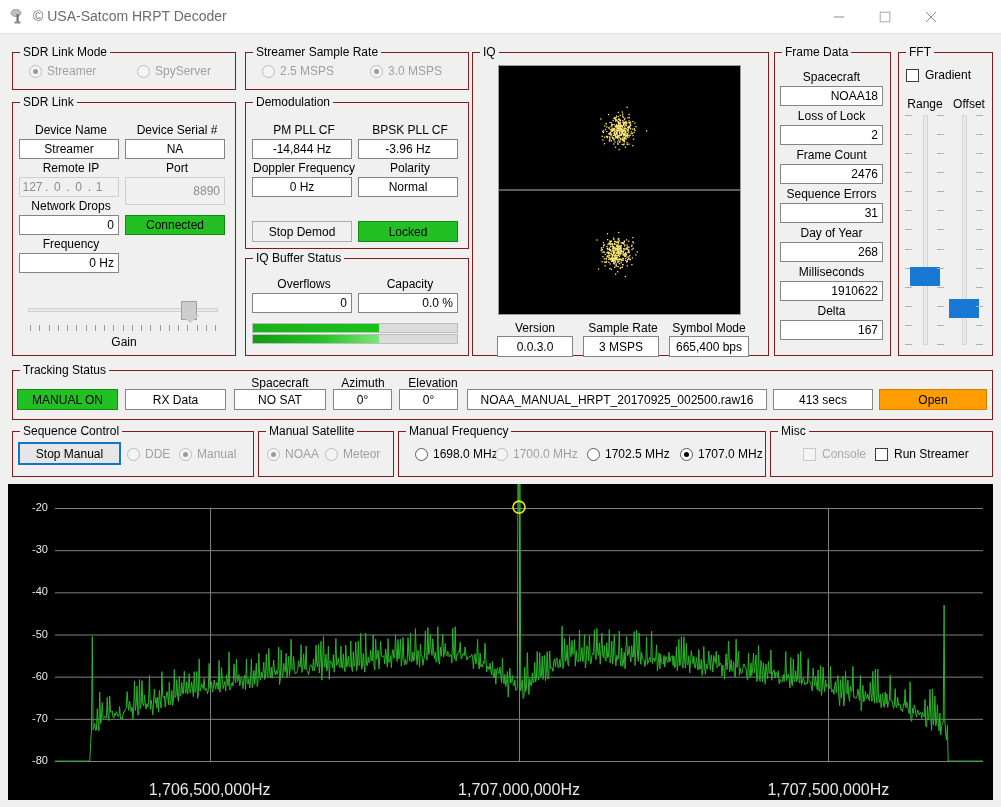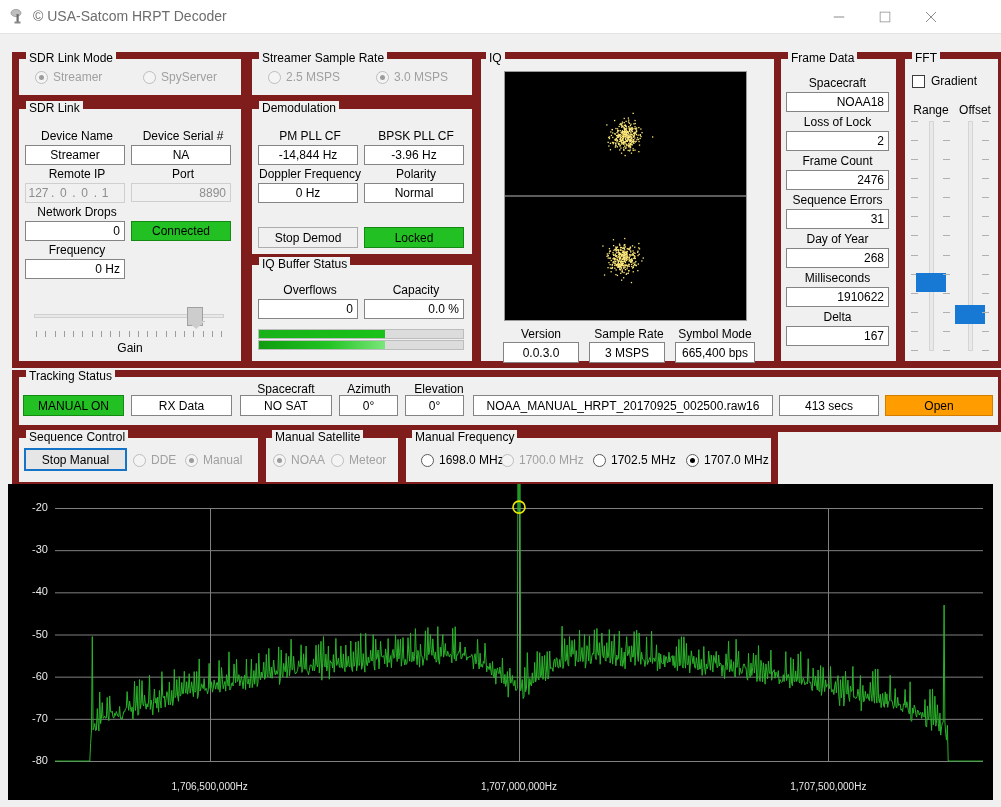--- a/index.html
+++ b/index.html
@@ -10,21 +10,21 @@
   
   .titlebar{position:absolute;left:0;top:0;width:1001px;height:33px;background:#ffffff;}
   .tb-icon{position:absolute;left:9px;top:7px;width:18px;height:18px;}
   .tb-title{position:absolute;left:33px;top:8px;font-size:14px;color:#6d6d6d;white-space:nowrap;}
   .tb-btn{position:absolute;top:0;width:46px;height:33px;cursor:default;}
   .tb-min{right:139px;}.tb-max{right:93px;}.tb-close{right:47px;}
   .tb-btn svg{position:absolute;left:50%;top:50%;transform:translate(-50%,-50%);}
   .tbline{position:absolute;left:0;top:33px;width:1001px;height:1px;background:#e3e3e3;}
 
   
-  .grp{position:absolute;border:7px solid #7f1d1d;background:transparent;}
+  .grp{position:absolute;border:1px solid #7f1d1d;background:transparent;}
   .grp>.cap{position:absolute;top:-8px;left:7px;background:#f0f0f0;padding:0 3px;
             font-size:12px;color:#000;white-space:nowrap;}
 
   .lbl{position:absolute;font-size:12px;color:#000;text-align:center;white-space:nowrap;}
 
   
   .tbx{position:absolute;box-sizing:border-box;border:1px solid #848484;background:#fff;
        font-size:12px;color:#000;display:flex;align-items:center;
        padding:0 4px;white-space:nowrap;overflow:hidden;}
   .tbx.c{justify-content:center;}
@@ -80,21 +80,21 @@
   .prog{position:absolute;box-sizing:border-box;border:1px solid #bcbcbc;background:#dcdcdc;}
   .prog .fill{height:100%;background:linear-gradient(90deg,#19b219,#19c219);}
   .prog .fill.grad{background:linear-gradient(90deg,#0f9c0f 0%,#22c422 55%,#7ae67a 100%);}
 
   
   .iqbox{position:absolute;background:#000;border:1px solid #9a9a9a;box-sizing:border-box;}
 
   
   .spec{position:absolute;background:#000;}
   .spec .ylab{position:absolute;right:0;font-size:11px;color:#e8e8e8;text-align:right;white-space:nowrap;}
-  .spec .xlab{position:absolute;font-size:10px;color:#e8e8e8;text-align:center;white-space:nowrap;}
+  .spec .xlab{position:absolute;font-size:16px;color:#e8e8e8;text-align:center;white-space:nowrap;}
 </style>
 </head>
 <body>
 
 <div class="app">
 
   <div class="titlebar">
     <svg class="tb-icon" viewBox="0 0 18 18">
       <ellipse cx="7" cy="6" rx="5" ry="3.6" fill="#bfbfbf" stroke="#8a8a8a" stroke-width="0.7"></ellipse>
       <rect x="7.5" y="7" width="2.2" height="8" fill="#6e6e6e"></rect>
@@ -144,21 +144,21 @@
     <div class="lbl" style="left:112px;top:58px;width:104px;">Port</div>
     <div class="tbx dis" style="left:6px;top:74px;width:100px;height:20px;padding:0;">
       <span style="width:25px;text-align:center;">127</span>
       <span style="color:#8d8d8d;">.</span>
       <span style="width:18px;text-align:center;">0</span>
       <span style="color:#8d8d8d;">.</span>
       <span style="width:18px;text-align:center;">0</span>
       <span style="color:#8d8d8d;">.</span>
       <span style="width:16px;text-align:center;">1</span>
     </div>
-    <div class="tbx dis r" style="left:112px;top:74px;width:100px;height:19px;">8890</div>
+    <div class="tbx dis r" style="left:112px;top:74px;width:100px;height:28px;">8890</div>
 
     <div class="lbl" style="left:6px;top:96px;width:104px;">Network Drops</div>
     <div class="tbx r" style="left:6px;top:112px;width:100px;height:20px;">0</div>
     <div class="flat green" style="left:112px;top:112px;width:100px;height:20px;">Connected</div>
 
     <div class="lbl" style="left:6px;top:134px;width:104px;">Frequency</div>
     <div class="tbx r" style="left:6px;top:150px;width:100px;height:20px;">0 Hz</div>
 
     <div class="hslider" style="left:15px;top:197px;width:190px;height:21px;">
       <div class="track"></div>
@@ -1045,20 +1045,31 @@
     <div class="radio" style="left:188px;top:15px;">
       <span class="dot"></span>
       <span>1702.5 MHz</span>
     </div>
     <div class="radio on" style="left:281px;top:15px;">
       <span class="dot"></span>
       <span>1707.0 MHz</span>
     </div>
   </div>
 
+  <div class="grp" style="left:770px;top:431px;width:221px;height:44px;">
+    <span class="cap">Misc</span>
+    <div class="chk dis" style="left:32px;top:15px;">
+      <span class="box"></span>
+      <span>Console</span>
+    </div>
+    <div class="chk" style="left:104px;top:15px;">
+      <span class="box"></span>
+      <span>Run Streamer</span>
+    </div>
+  </div>
 
   <div class="spec" style="left:8px;top:484px;width:985px;height:316px;">
     <svg id="specsvg" width="985" height="316" viewBox="0 0 985 316">
       <g id="gridg">
           <line x1="47" y1="24.5" x2="975" y2="24.5" stroke="#808080" stroke-width="1"></line>
           <line x1="47" y1="66.66666666666666" x2="975" y2="66.66666666666666" stroke="#808080" stroke-width="1"></line>
           <line x1="47" y1="108.83333333333334" x2="975" y2="108.83333333333334" stroke="#808080" stroke-width="1"></line>
           <line x1="47" y1="151" x2="975" y2="151" stroke="#808080" stroke-width="1"></line>
           <line x1="47" y1="193.16666666666669" x2="975" y2="193.16666666666669" stroke="#808080" stroke-width="1"></line>
           <line x1="47" y1="235.33333333333334" x2="975" y2="235.33333333333334" stroke="#808080" stroke-width="1"></line>

